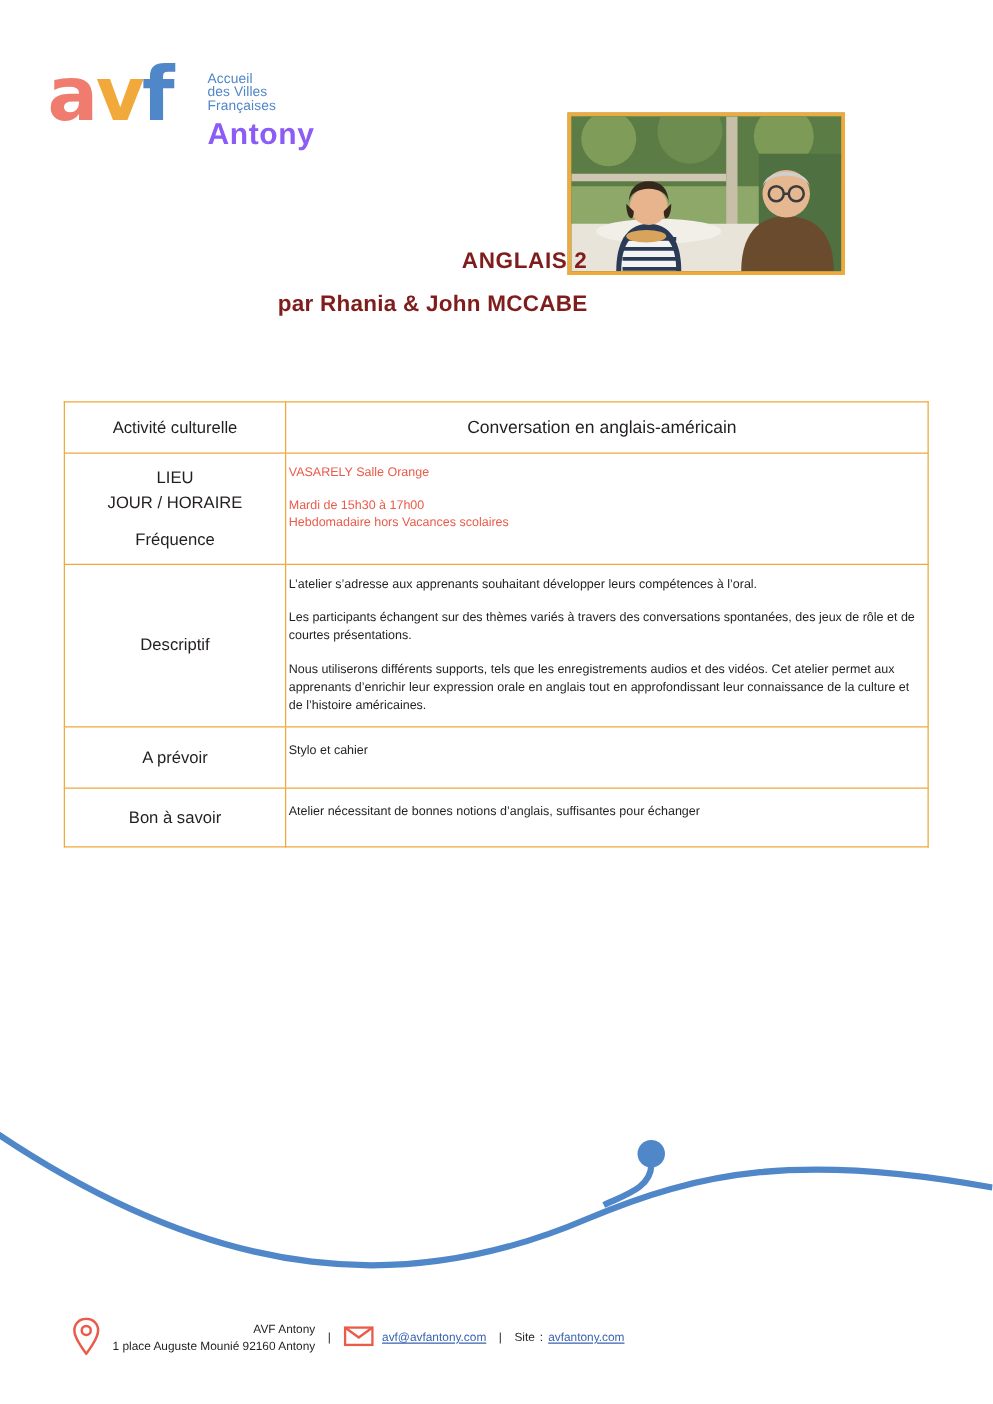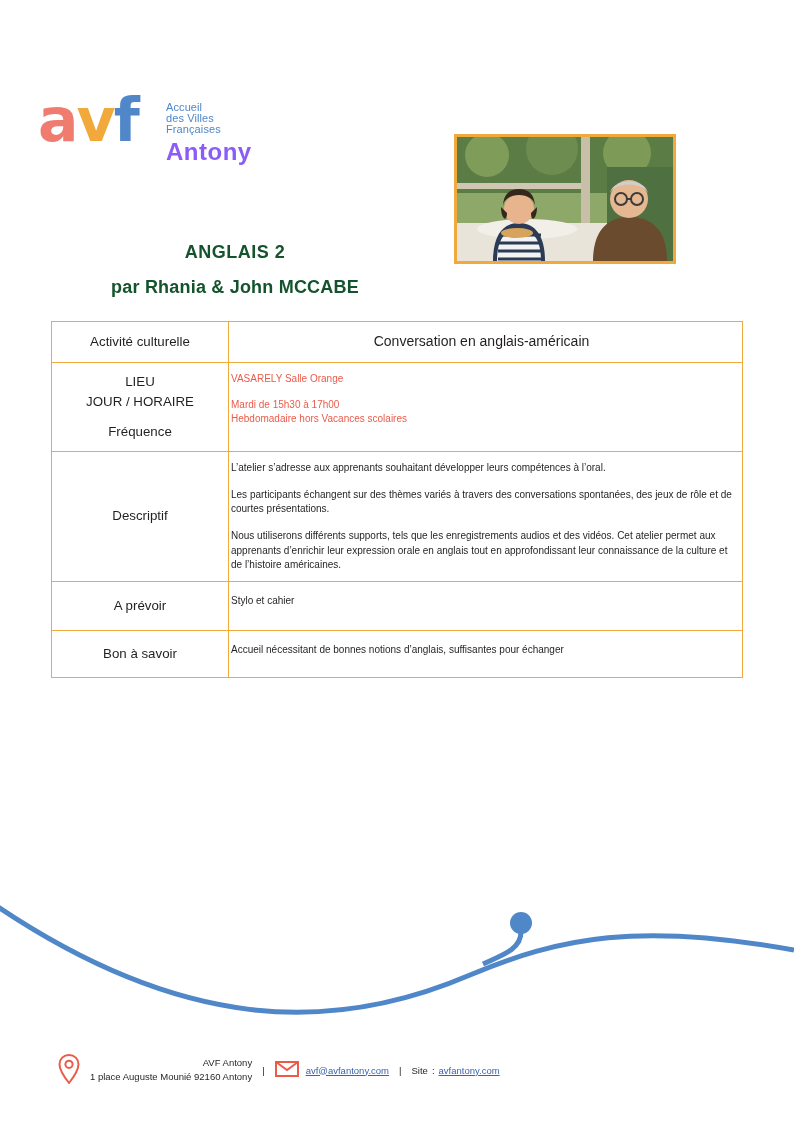--- a/index.html
+++ b/index.html
@@ -16,21 +16,20 @@
     overflow: hidden;
   }
 
   
   .header {
     position: absolute;
     top: 48px;
     left: 0;
     width: 728px;
     height: 190px;
-    margin-top: 44px;
   }
   .logo-block {
     position: absolute;
     left: 38px;
     top: 6px;
     width: 300px;
     height: 80px;
   }
   .logo-avf {
     position: absolute;
@@ -76,22 +75,22 @@
     overflow: hidden;
     background: #6f8f5a;
   }
   .photo svg { display: block; }
 
   .title-block {
     position: absolute;
     left: 0;
     top: 150px;
     width: 470px;
-    text-align: center;
-    color: #14532d;
+    text-align: right;
+    color: #7f1d1d;
   }
   .title-main {
     font-size: 18px;
     font-weight: bold;
     letter-spacing: 0.5px;
   }
   .title-sub {
     font-size: 18px;
     font-weight: bold;
     margin-top: 14px;
@@ -290,21 +289,21 @@
     </tr>
 
 
     <tr>
       <td class="label">A prévoir</td>
       <td class="value" style="padding-top:12px;padding-bottom:22px">Stylo et cahier</td>
     </tr>
 
     <tr>
       <td class="label">Bon à savoir</td>
-      <td class="value" style="padding-top:12px;padding-bottom:20px">Accueil nécessitant de bonnes notions d’anglais, suffisantes pour échanger</td>
+      <td class="value" style="padding-top:12px;padding-bottom:20px">Atelier nécessitant de bonnes notions d’anglais, suffisantes pour échanger</td>
     </tr>
   </tbody>
 </table>
 
 <svg class="wave" viewBox="0 0 794 160">
   <path d="M-5 25 C 180 150, 330 155, 470 95 C 560 57, 640 42, 794 70" fill="none" stroke="#4f87c8" stroke-width="5"></path>
   <circle cx="521" cy="43" r="11" fill="#4f87c8"></circle>
   <path d="M521 52 C 521 70, 500 76, 483 84" fill="none" stroke="#4f87c8" stroke-width="5"></path>
 </svg>
 

